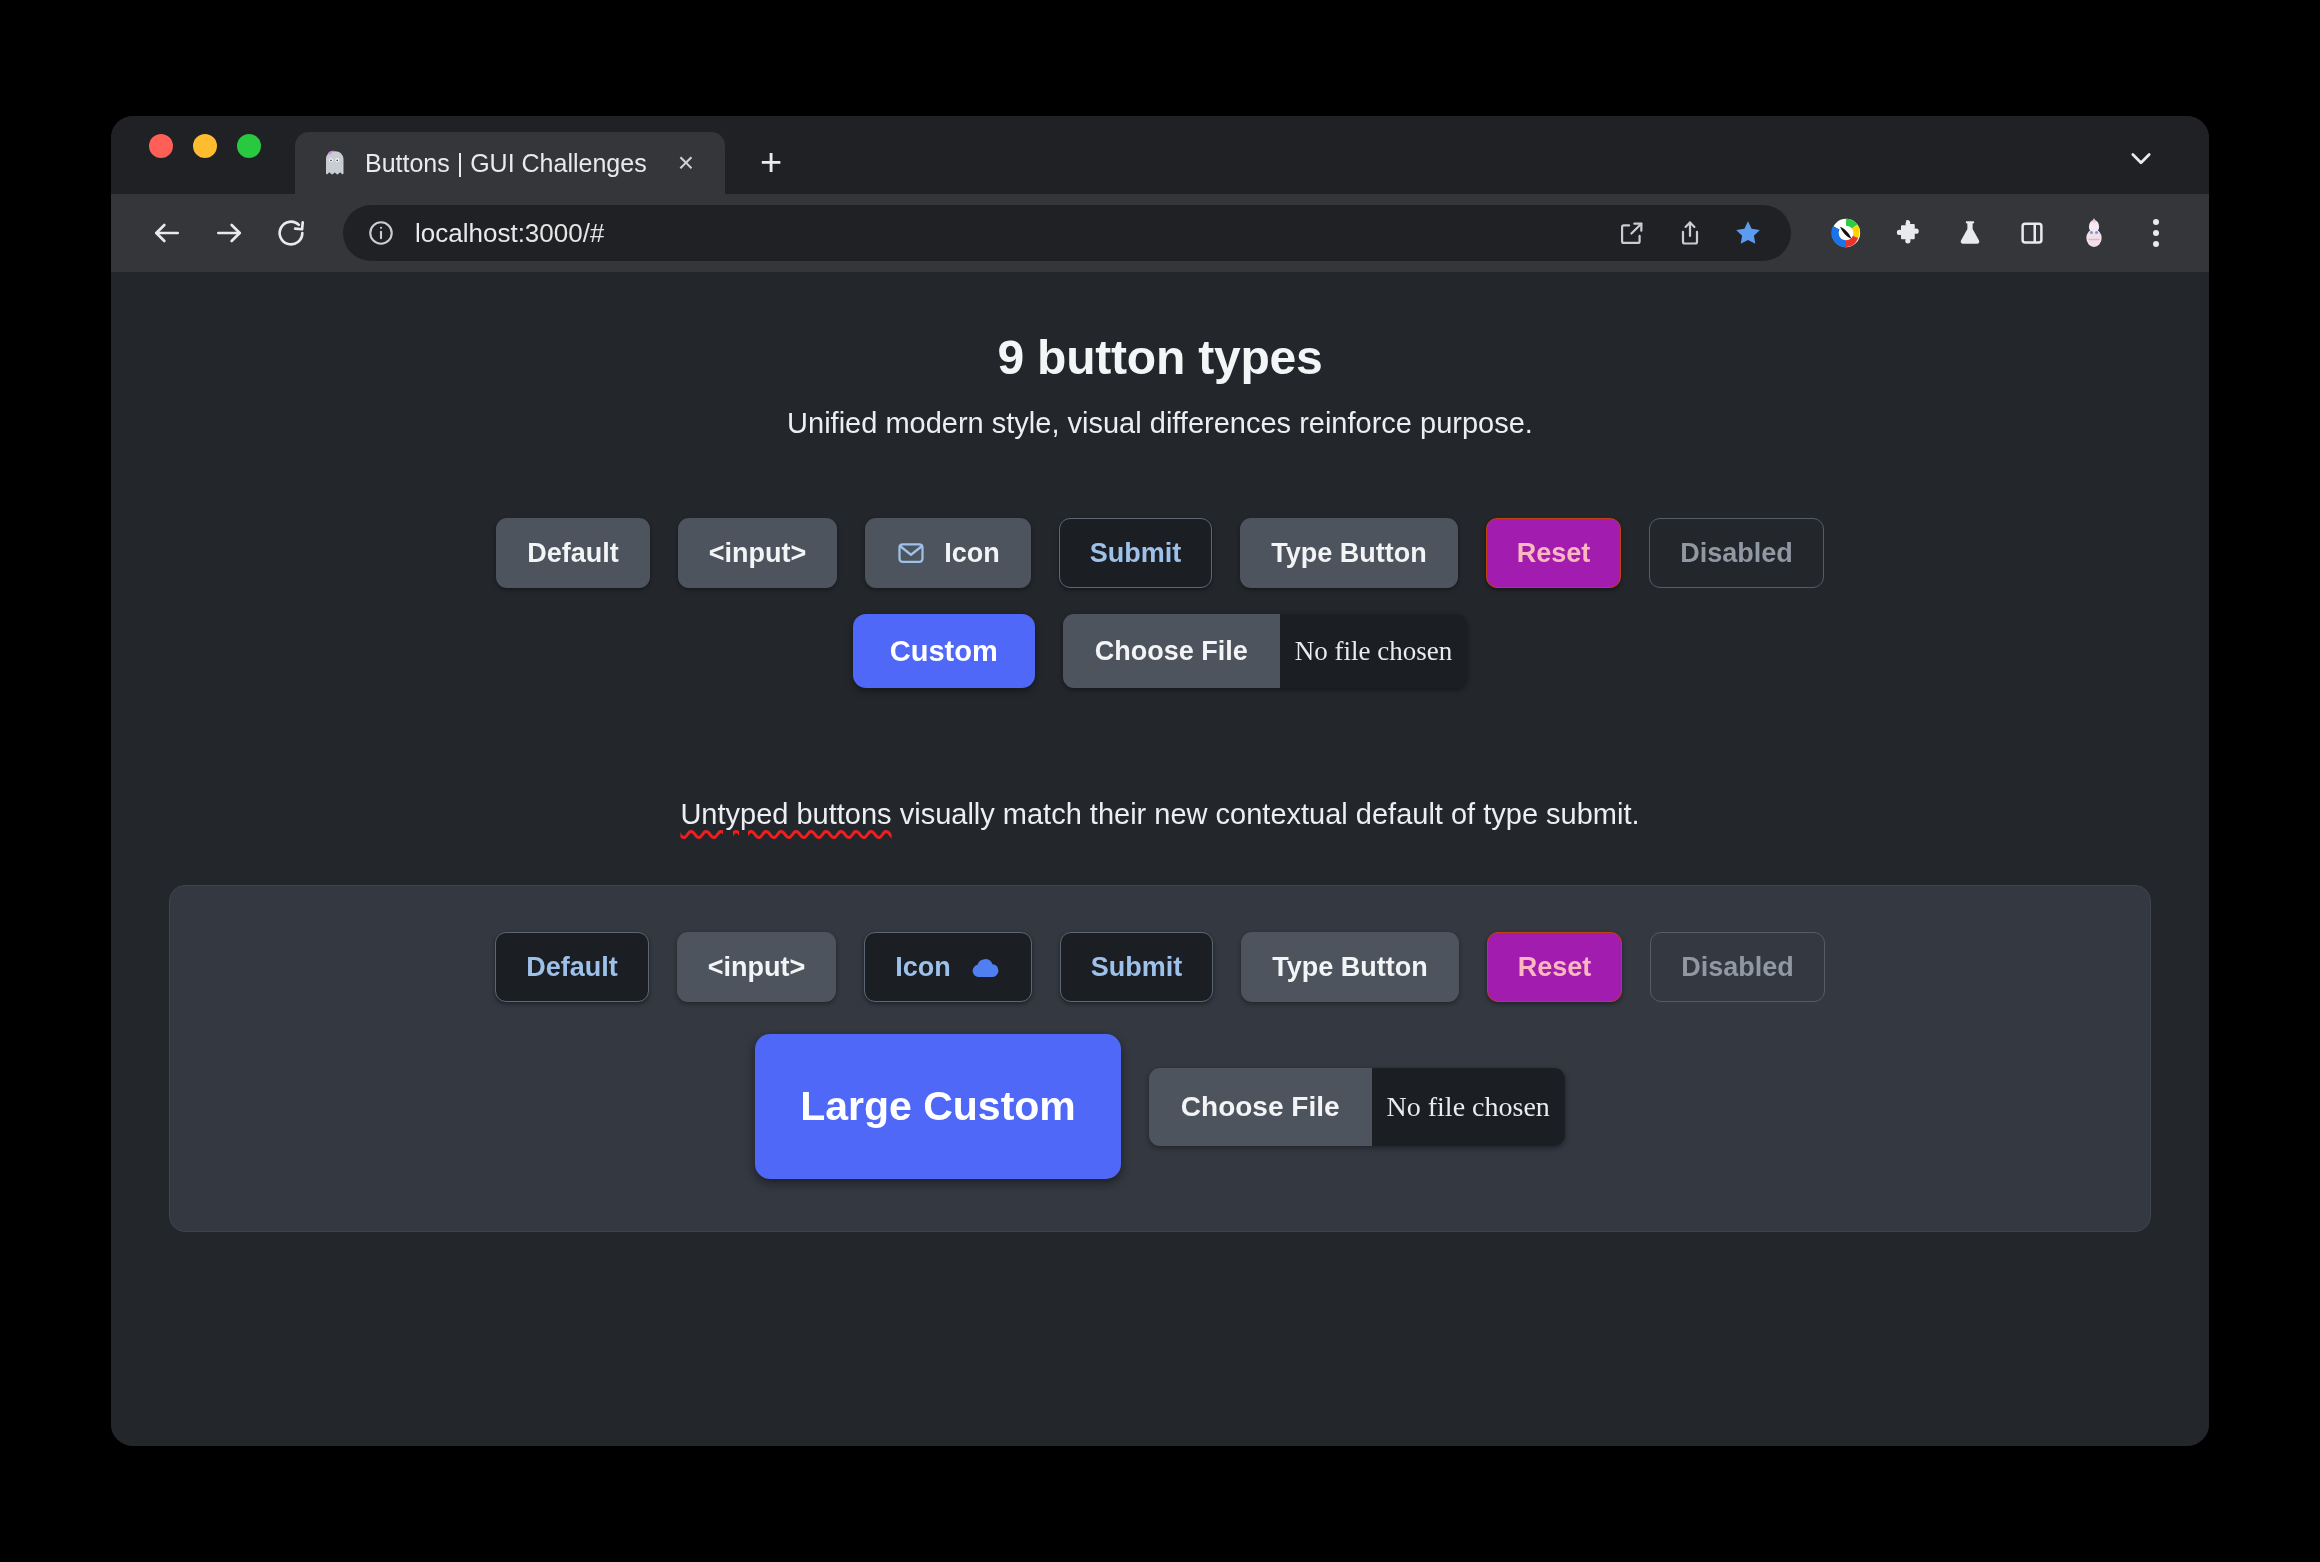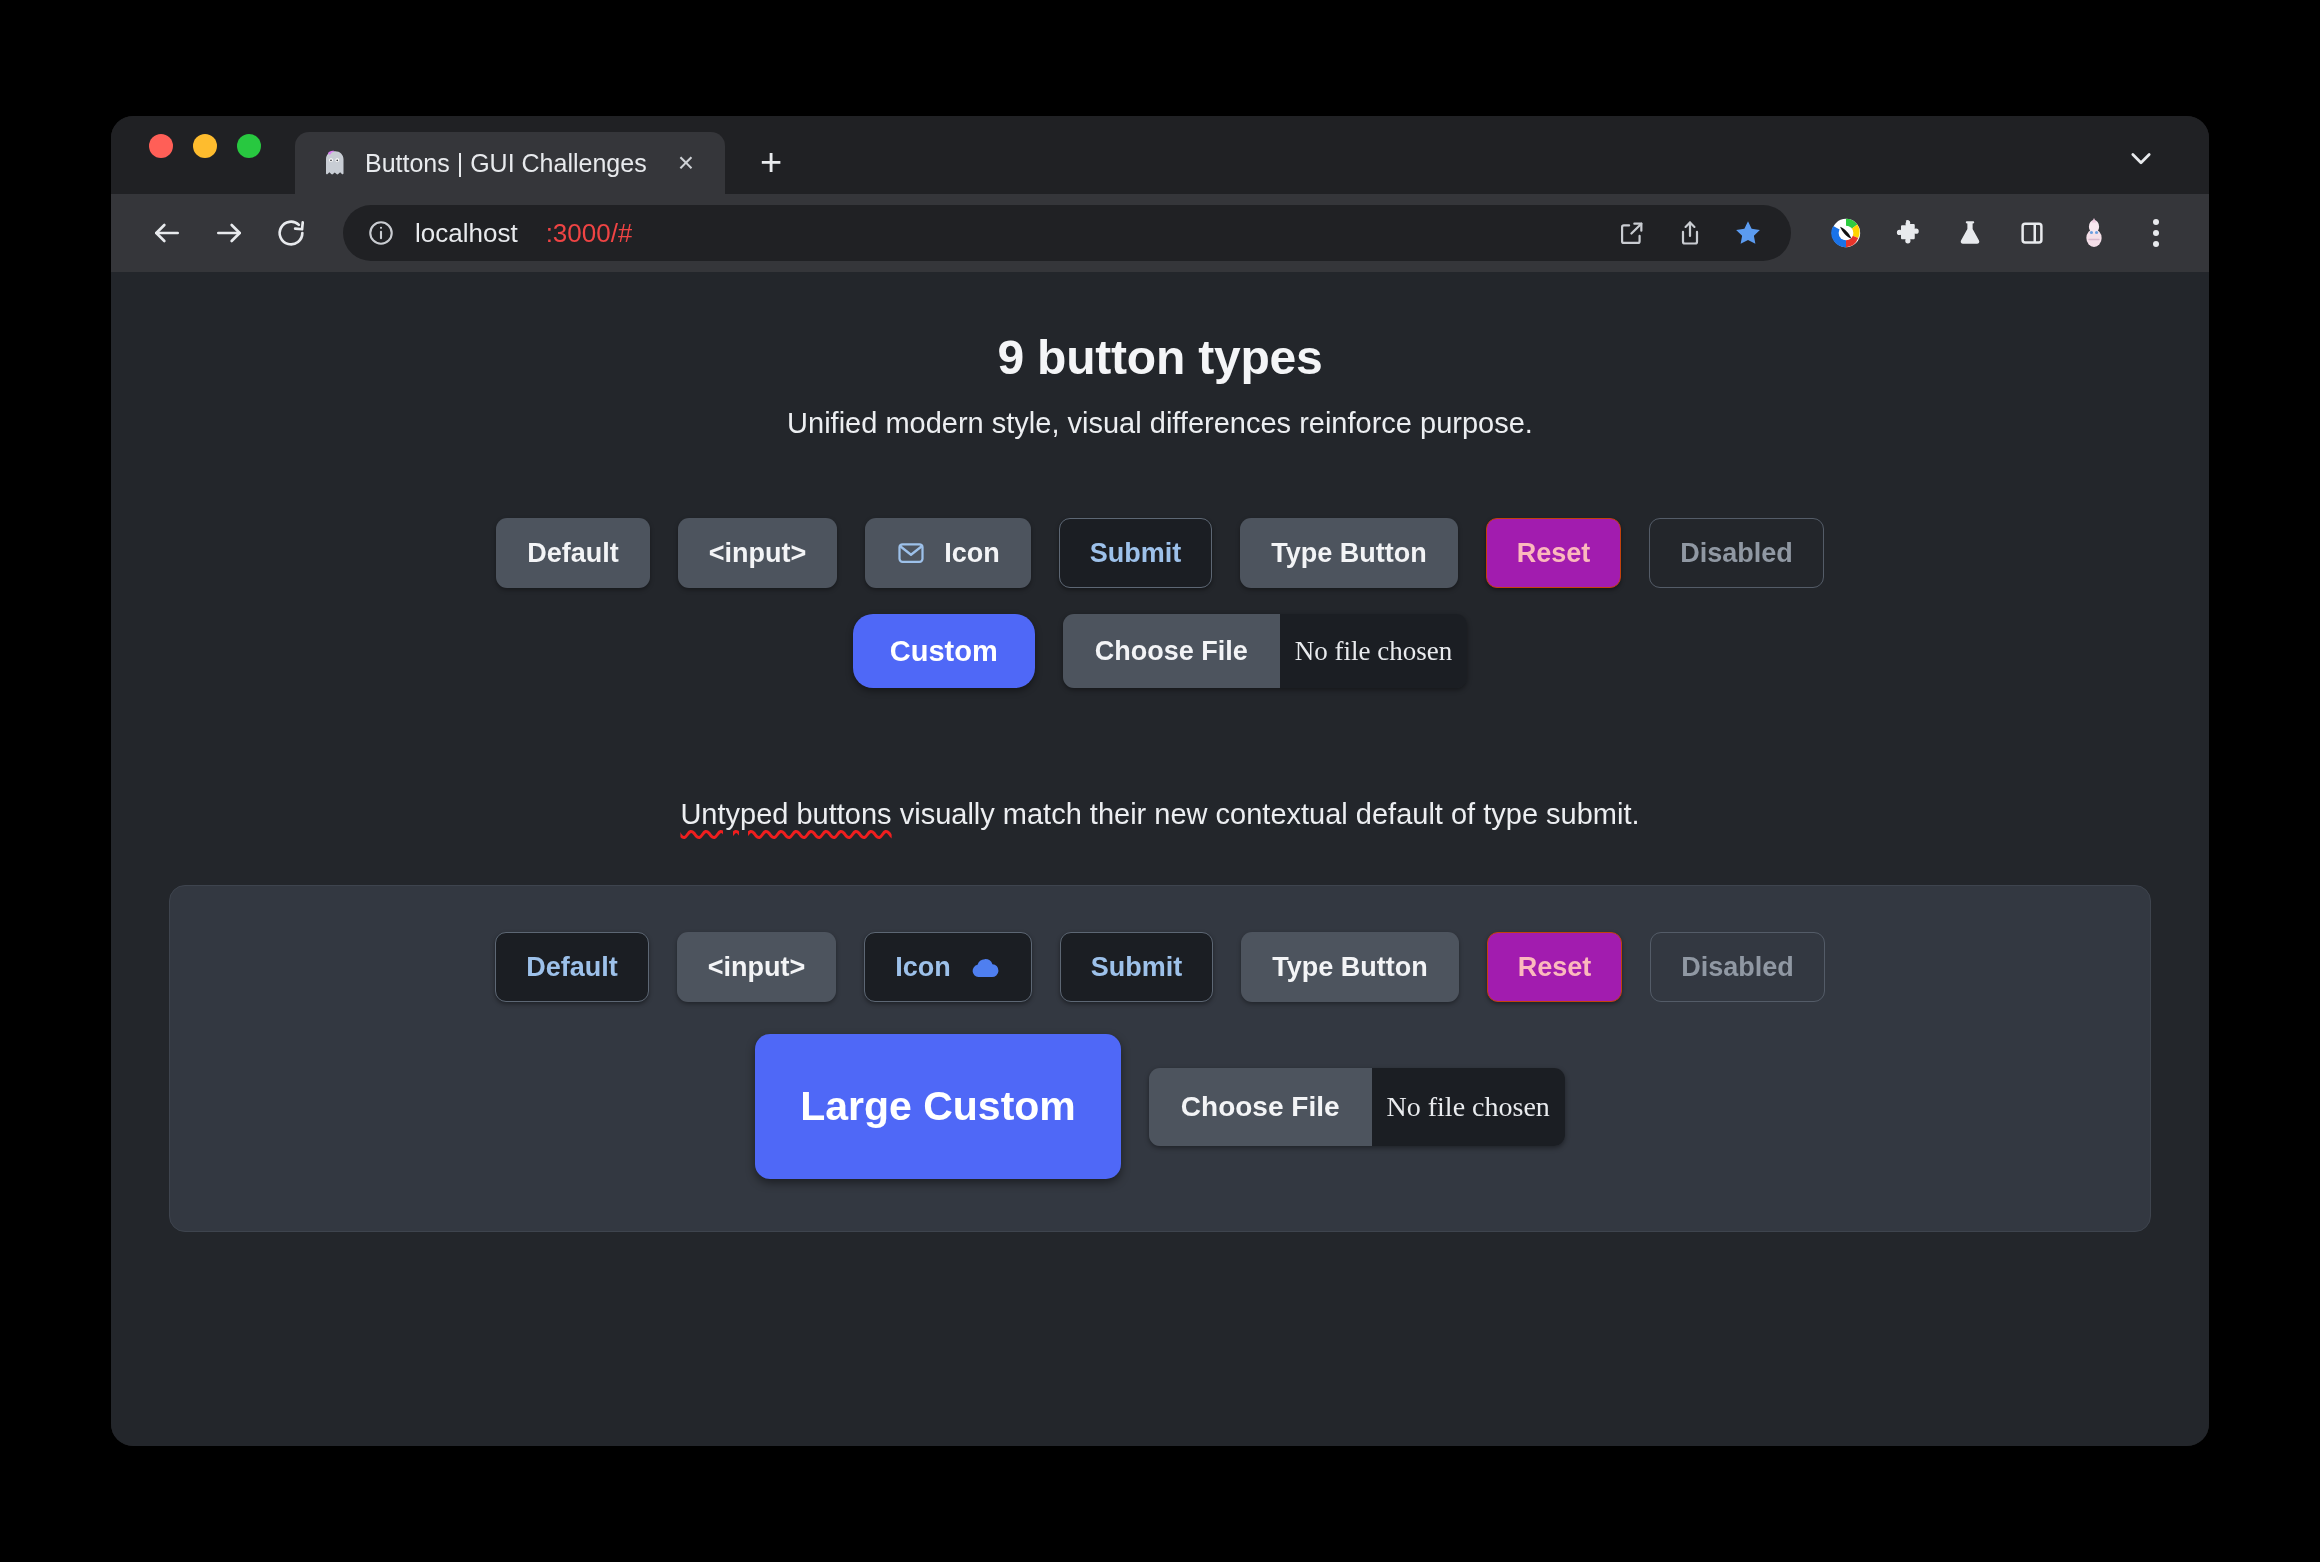--- a/index.html
+++ b/index.html
@@ -159,21 +159,21 @@
     display: flex; align-items: center; justify-content: center;
     flex: 0 0 auto;
   }
   .omni-url {
     font-size: 26px;
     color: #e8eaed;
     white-space: nowrap;
     overflow: hidden;
     text-overflow: ellipsis;
   }
-  .omni-url .dim { color: #ef4444; margin-left: 28px; }
+  .omni-url .dim { color: #e5e5e5; }
 
   .omni-actions {
     margin-left: auto;
     display: flex;
     align-items: center;
     gap: 4px;
     flex: 0 0 auto;
   }
   .omni-btn {
     width: 54px; height: 54px;
@@ -278,21 +278,21 @@
     color: #9098a3;
     border: 1px solid #545c68;
   }
   
   .btn-custom {
     background: #4f68f7;
     color: #ffffff;
     font-size: 29px;
     height: 74px;
     padding: 0 36px;
-    border-radius: 20px;
+    border-radius: 13px;
     box-shadow: 0 3px 7px rgba(0,0,0,0.4);
   }
   .btn-custom-lg {
     background: #4f68f7;
     color: #ffffff;
     font-size: 41px;
     height: 145px;
     padding: 0 44px;
     border-radius: 15px;
     box-shadow: 0 4px 10px rgba(0,0,0,0.45);

